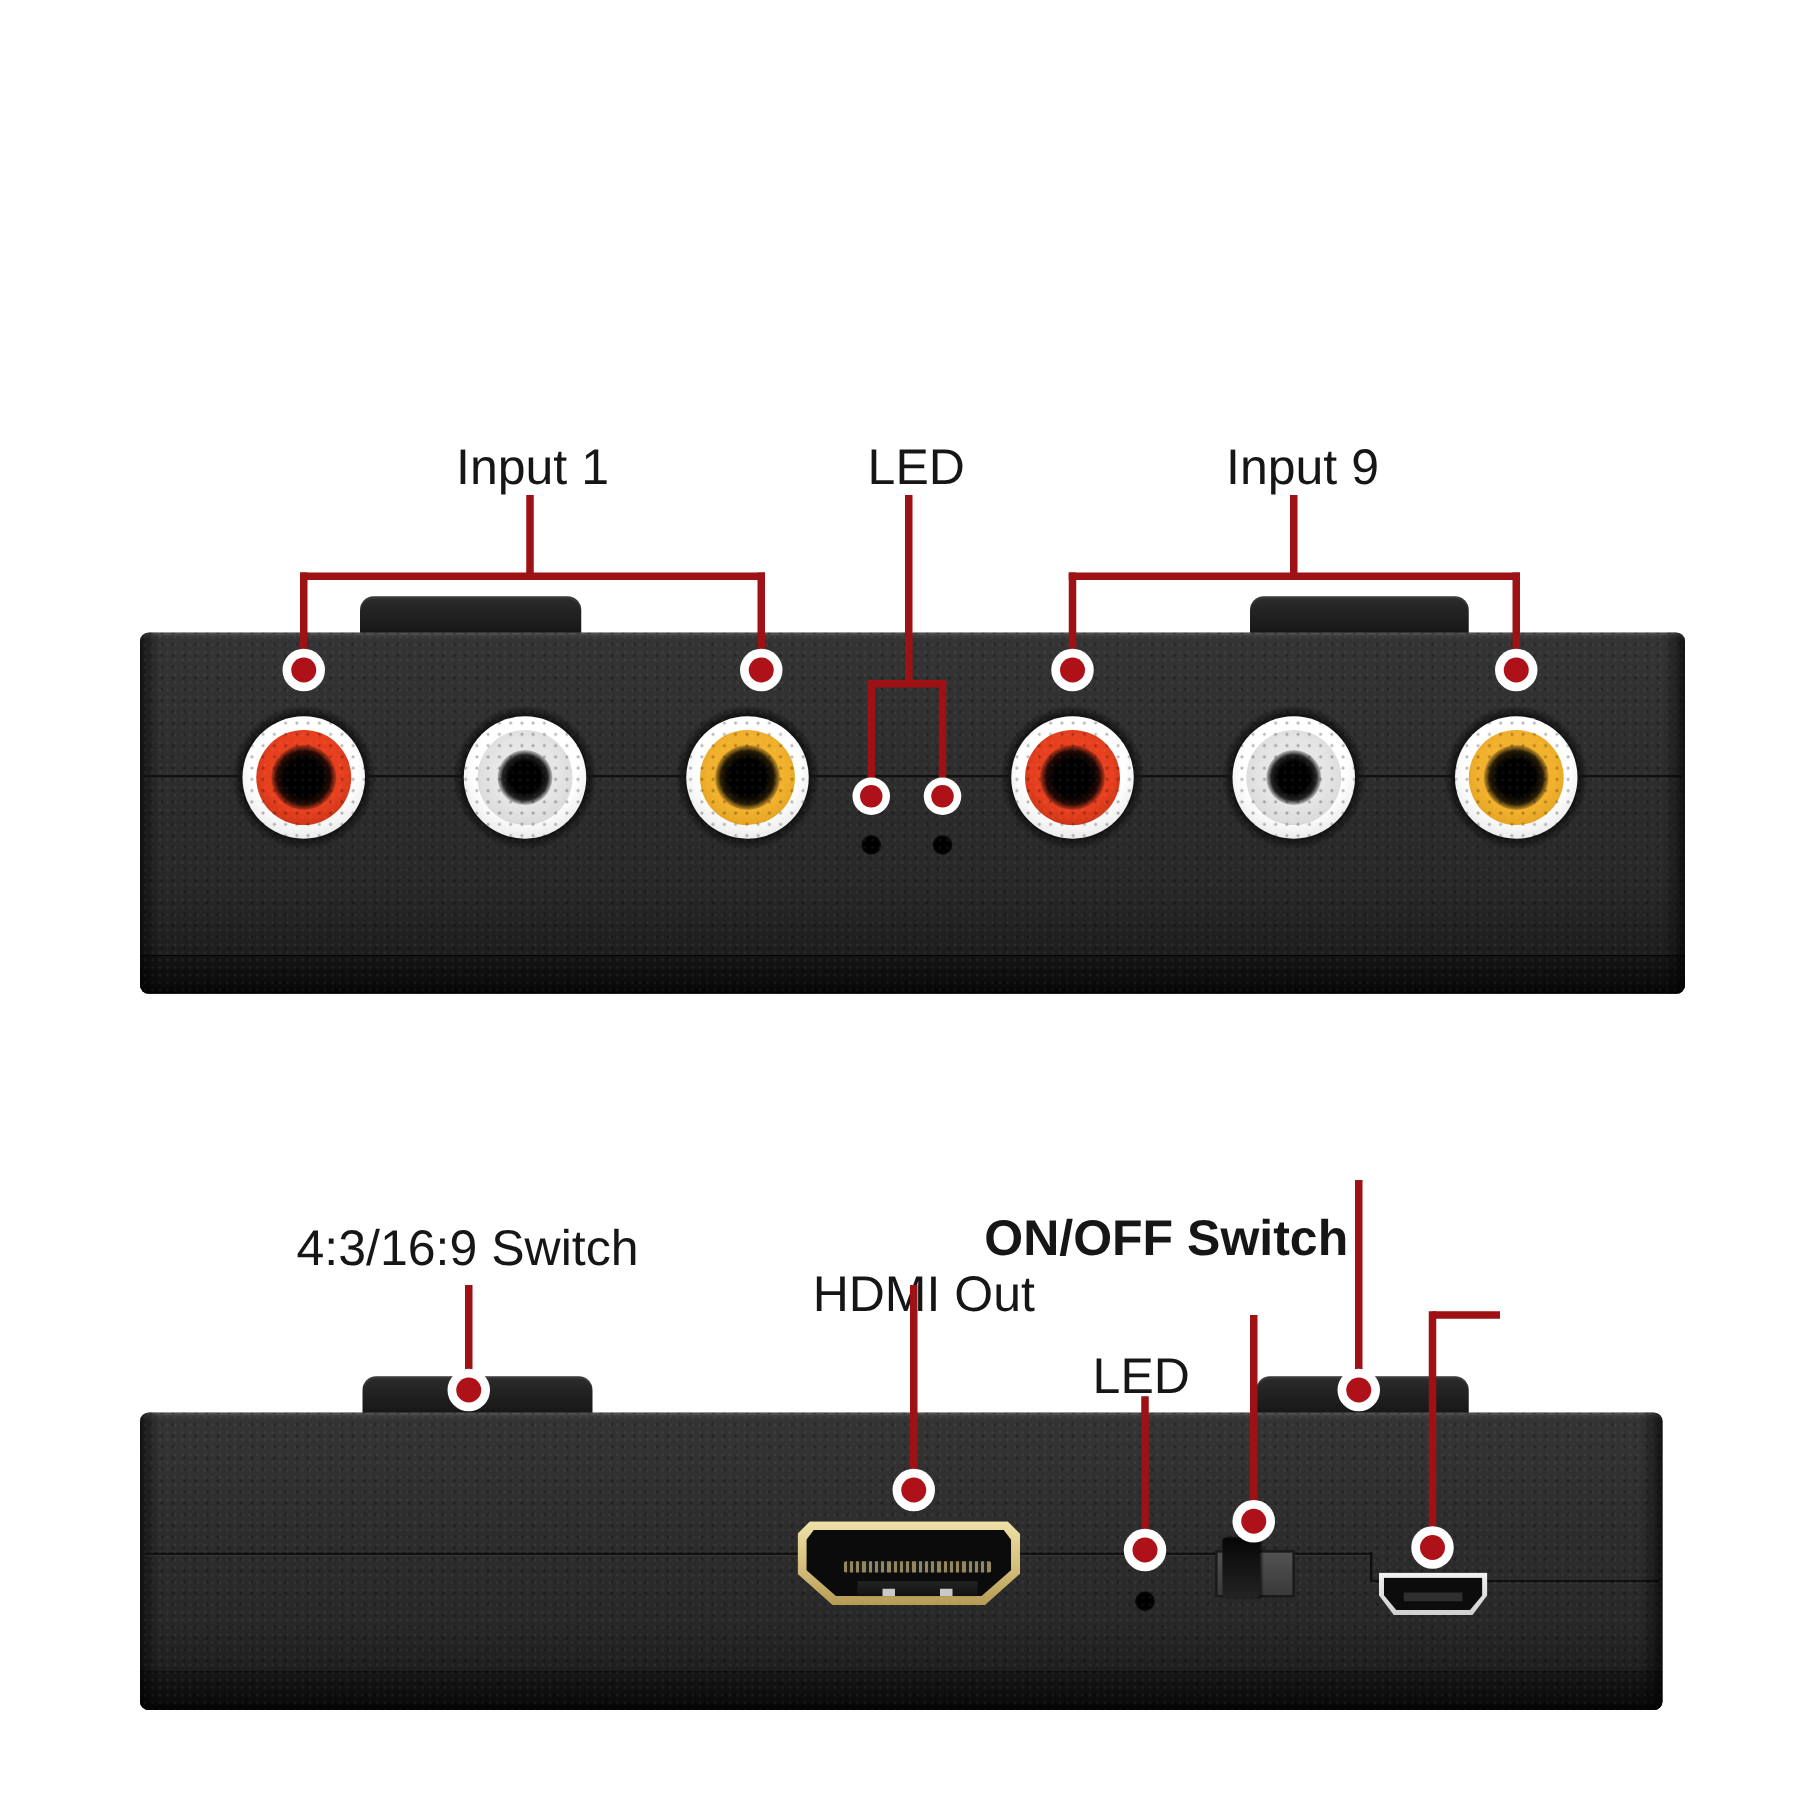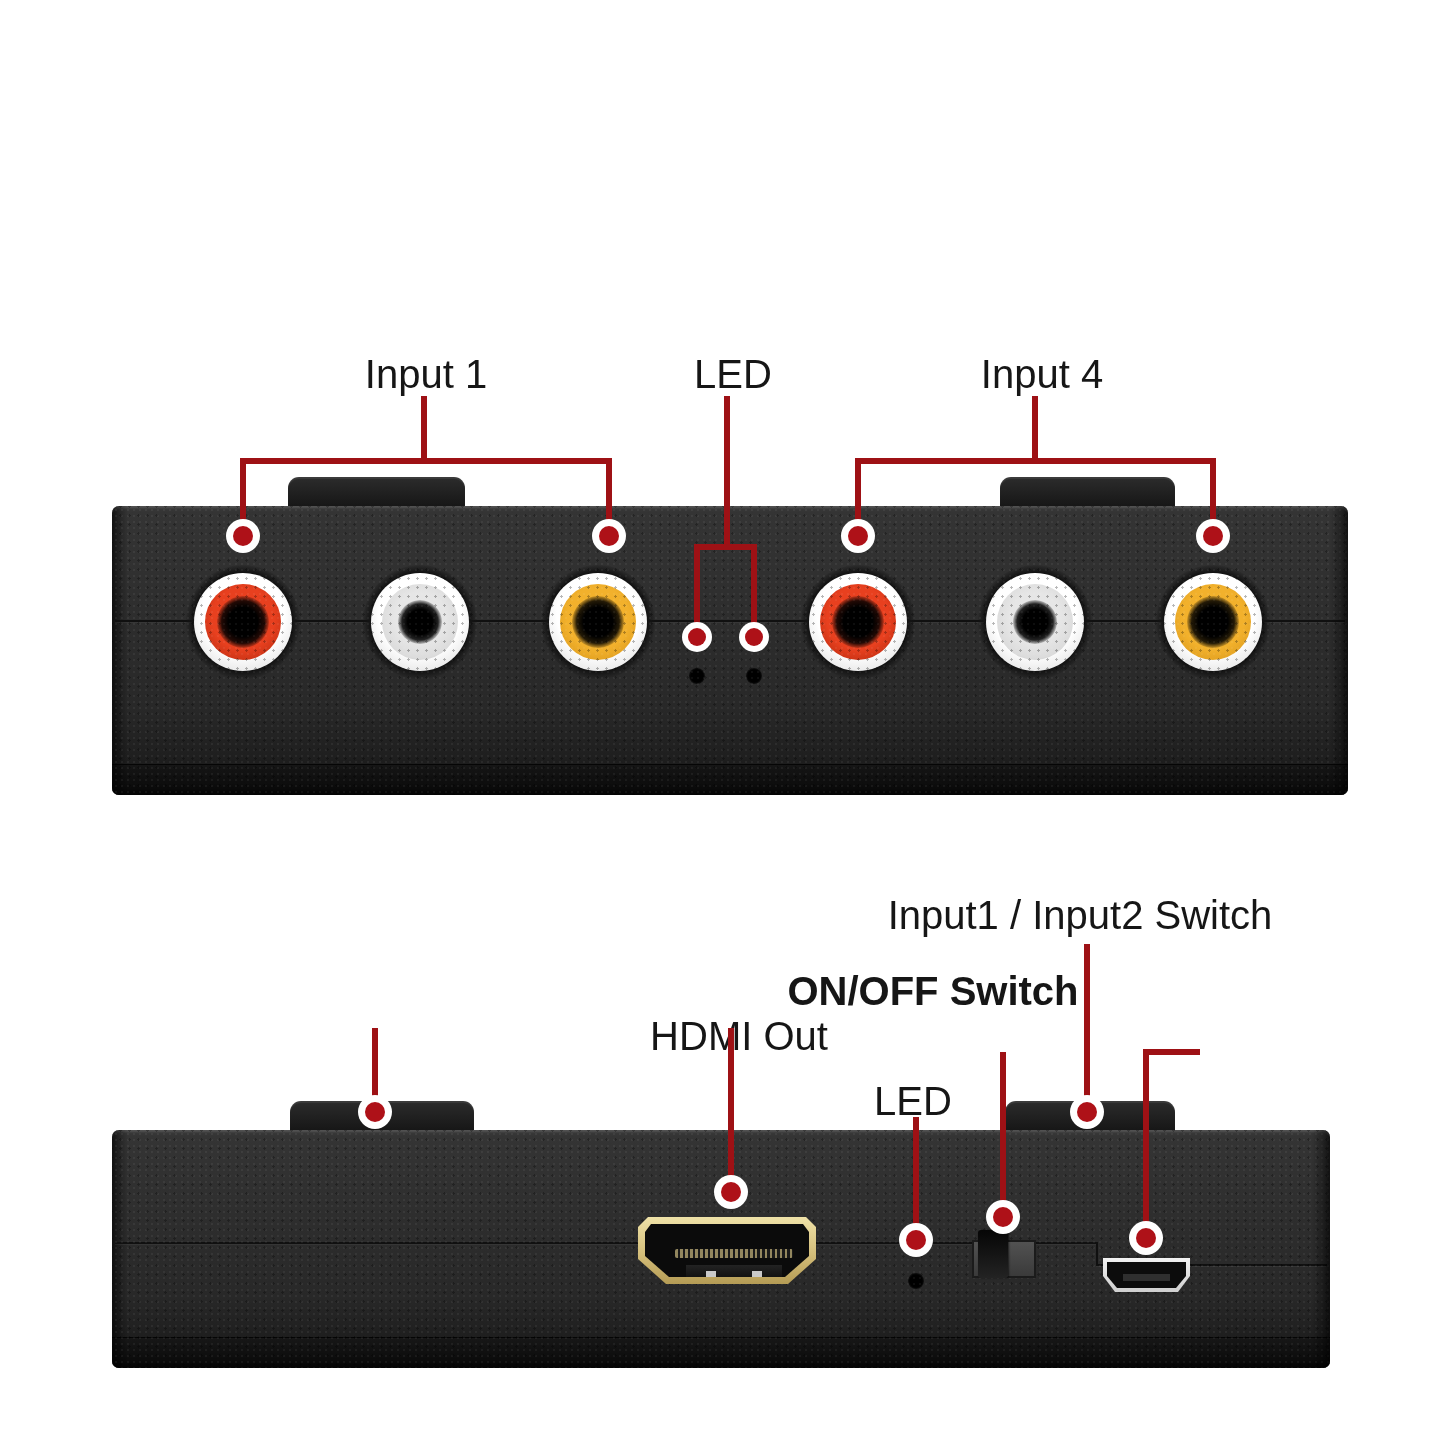--- a/index.html
+++ b/index.html
@@ -131,21 +131,21 @@
   }
 </style>
 </head>
 <body>
 
 <div id="canvas">
 
 
   <div class="lbl" style="left:426px; top:352px;">Input 1</div>
   <div class="lbl" style="left:733px; top:352px;">LED</div>
-  <div class="lbl" style="left:1042px; top:352px;">Input 4</div>
+  <div class="lbl" style="left:1042px; top:352px;">Input 9</div>
 
   <div class="cl" style="left:421px; top:396px; width:6px; height:66px;"></div>
   <div class="cl" style="left:240px; top:458px; width:372px; height:6px;"></div>
   <div class="cl" style="left:240px; top:458px; width:6px; height:68px;"></div>
   <div class="cl" style="left:606px; top:458px; width:6px; height:68px;"></div>
   <div class="marker" style="left:226px; top:519px;"></div>
   <div class="marker" style="left:592px; top:519px;"></div>
 
   <div class="cl" style="left:1032px; top:396px; width:6px; height:66px;"></div>
   <div class="cl" style="left:855px; top:458px; width:361px; height:6px;"></div>
@@ -195,21 +195,21 @@
       <div class="j-white"></div>
         <div class="j-color"></div>
         <div class="j-hole"></div>
     </div>
     <div class="led-hole" style="left:577px; top:162px;"></div>
     <div class="led-hole" style="left:634px; top:162px;"></div>
     <div class="bot-ch"></div>
     <div class="tex"></div>
   </div>
 
-  <div class="lbl" style="left:1080px; top:893px;">Input1 / Input2 Switch</div>
+  <div class="lbl" style="left:374px; top:977px;">4:3/16:9 Switch</div>
   <div class="lbl" style="left:739px; top:1014px;">HDMI Out</div>
   <div class="lbl" style="left:933px; top:969px;font-weight:bold;">ON/OFF Switch</div>
   <div class="lbl" style="left:913px; top:1079px;">LED</div>
 
   <div class="cl" style="left:372px; top:1028px; width:6px; height:74px;"></div>
   <div class="marker" style="left:358px; top:1095px;"></div>
 
   <div class="cl" style="left:728px; top:1028px; width:6px; height:152px;"></div>
   <div class="marker" style="left:714px; top:1175px;"></div>
 

